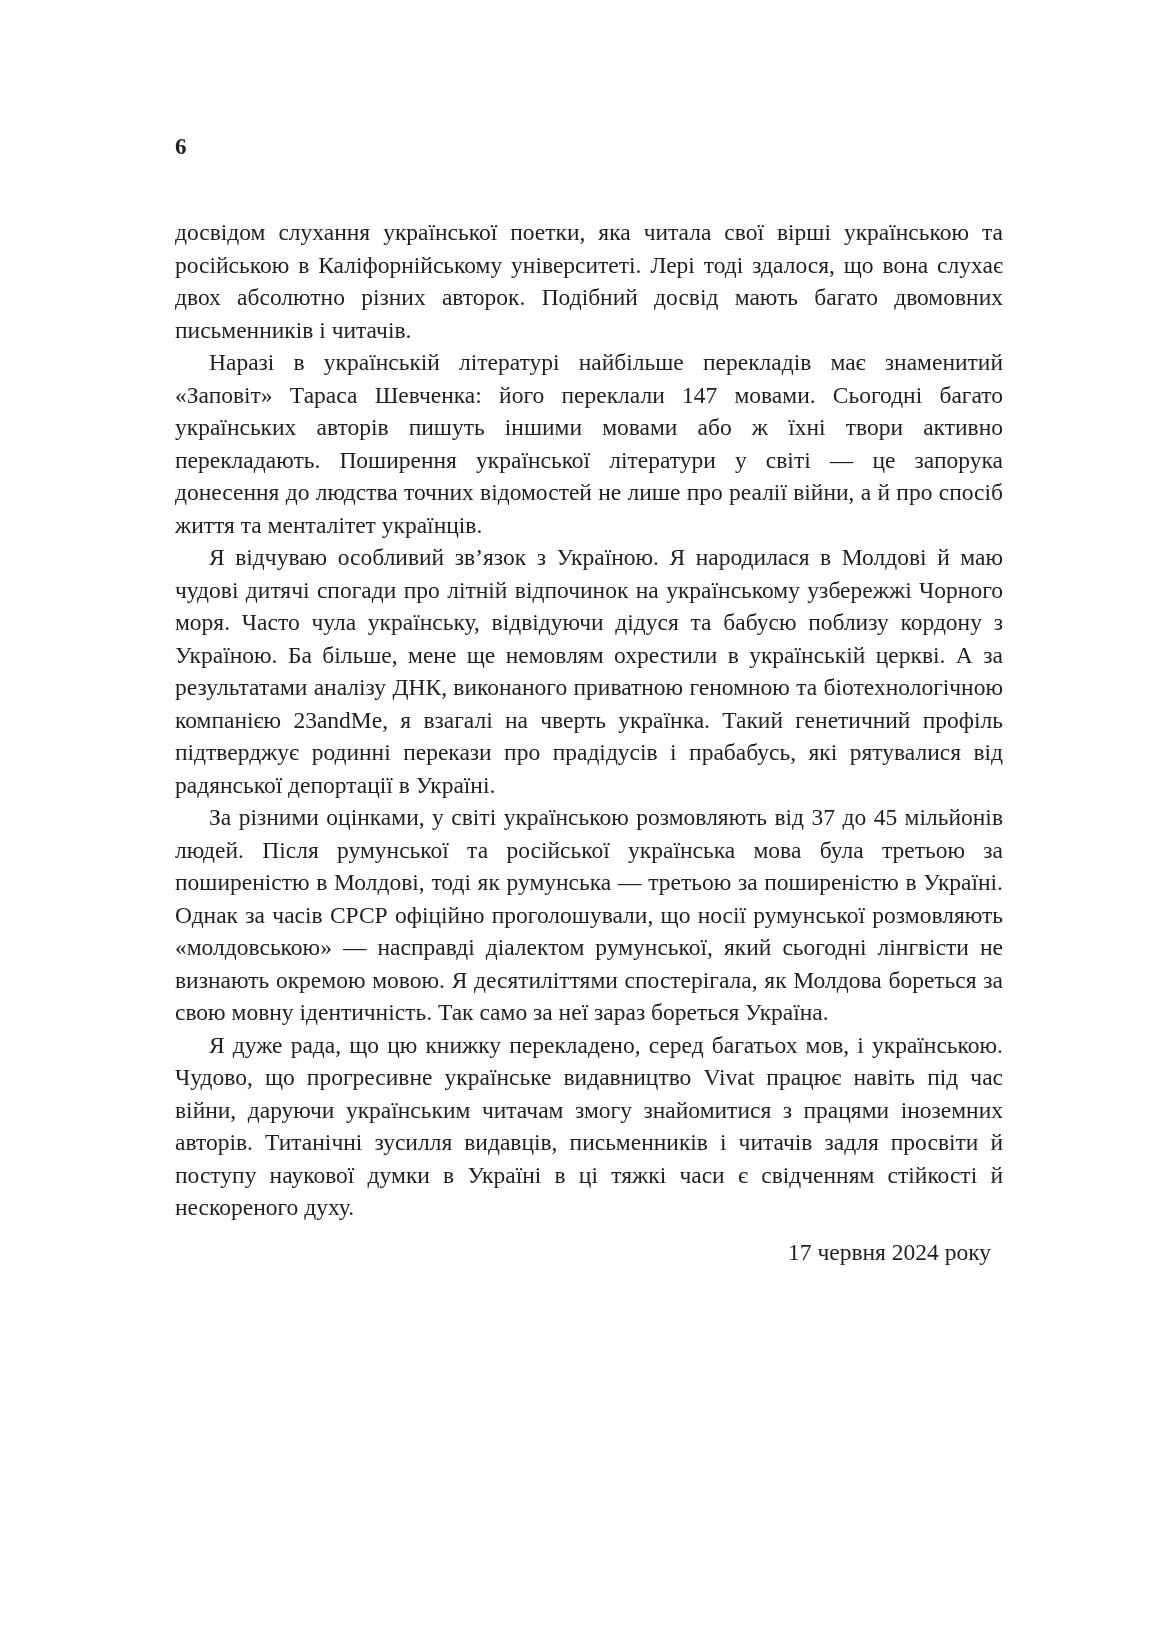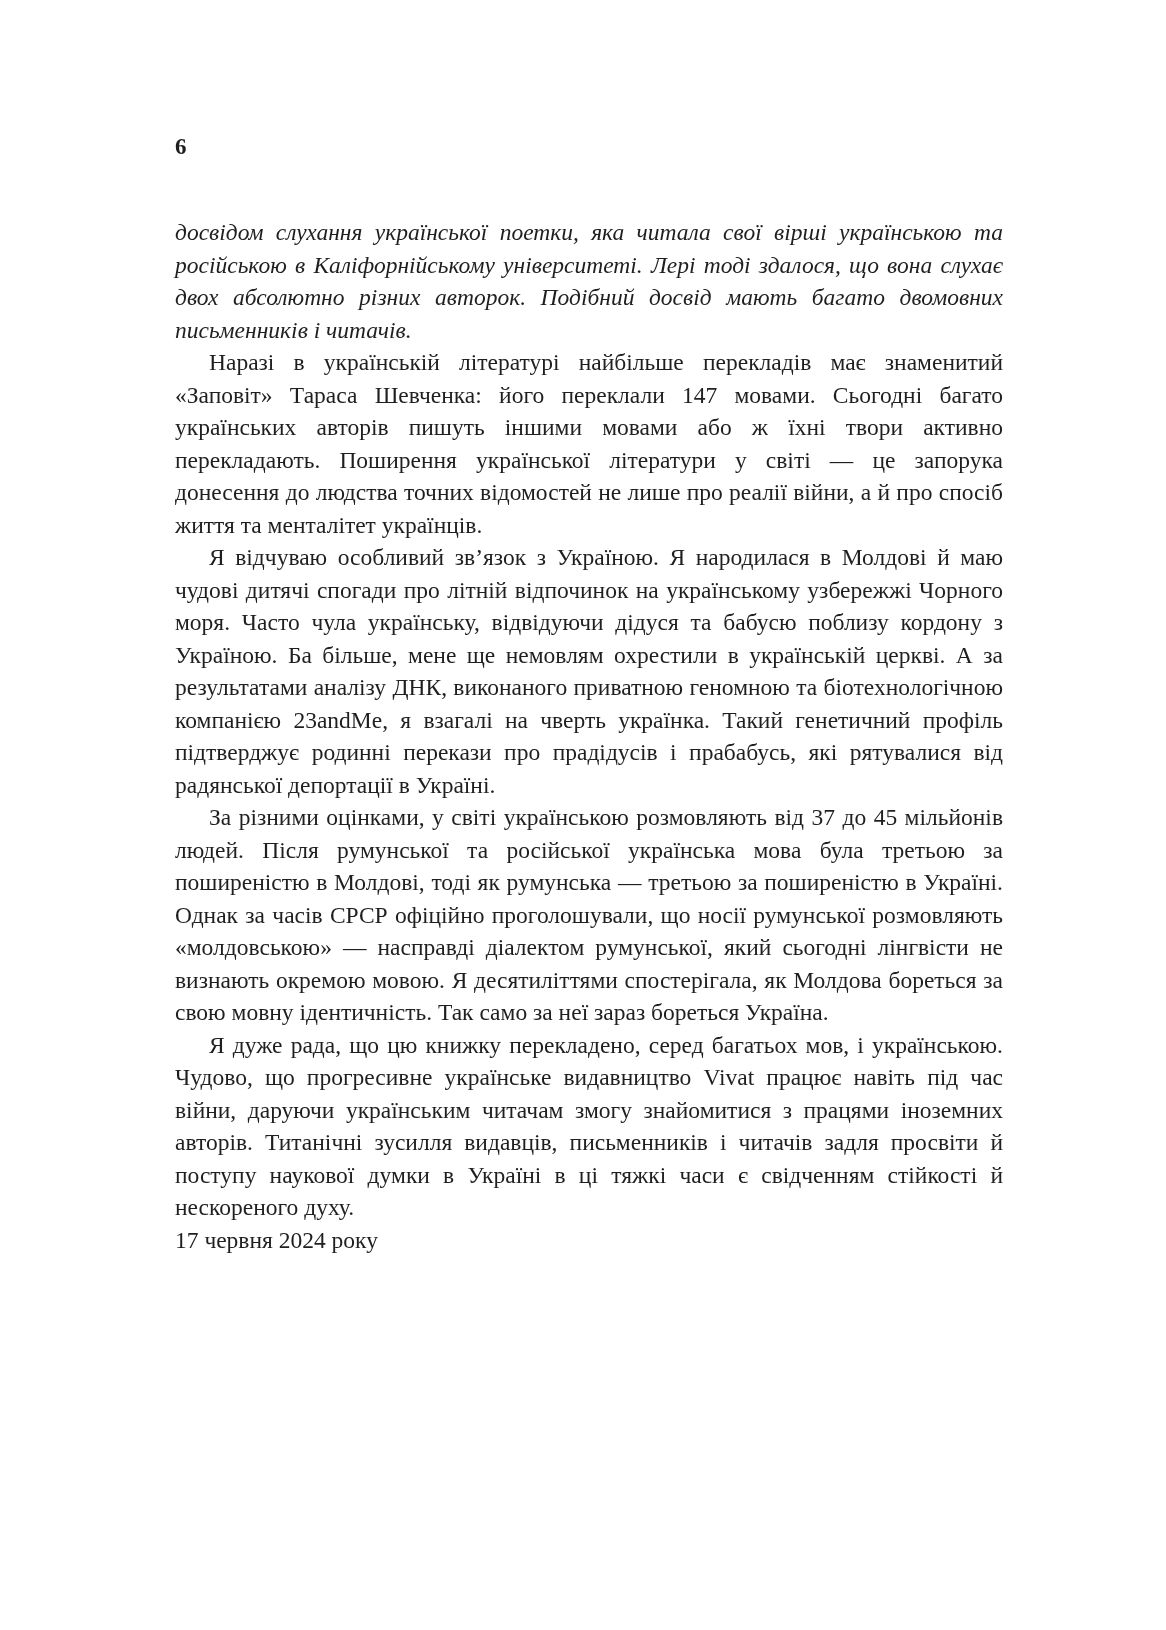--- a/index.html
+++ b/index.html
@@ -34,28 +34,27 @@
     text-align: justify;
     hyphens: auto;
   }
   .para {
     margin: 0;
     padding: 0;
     text-indent: 34px;
   }
   .para.first {
     text-indent: 0;
-    font-style: italic;
   }
   .italic {
   }
   .date-line {
-    margin: 0;
+    margin: 12px;
     padding: 0;
-    text-align: left;
+    text-align: right;
     text-indent: 0;
   }
 </style>
 </head>
 <body>
 
 <div class="page">
 
   <div class="page-number">6</div>
 

